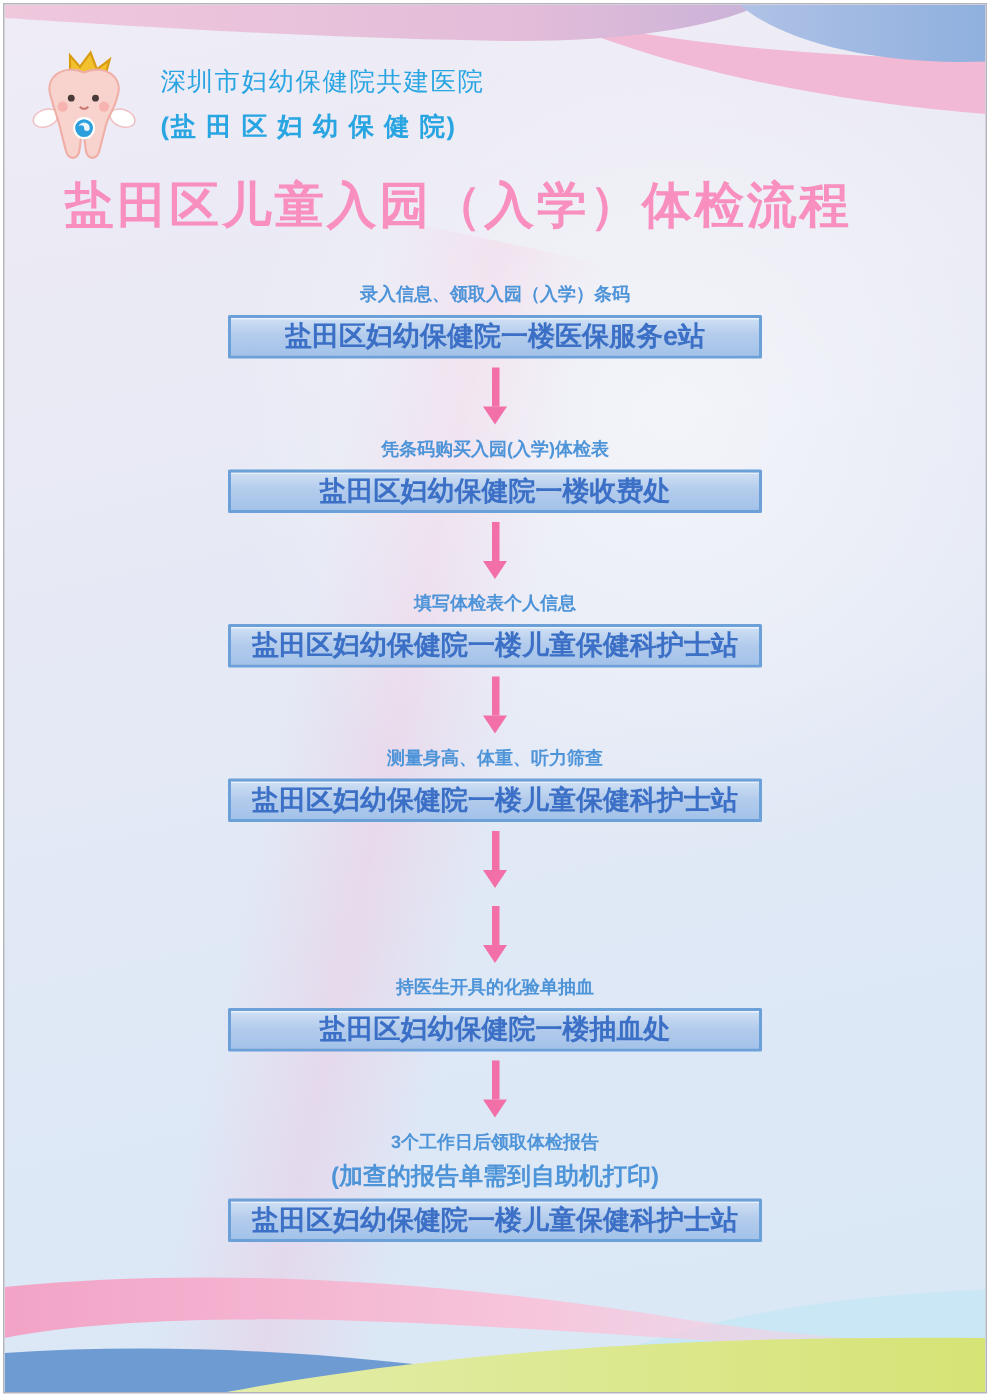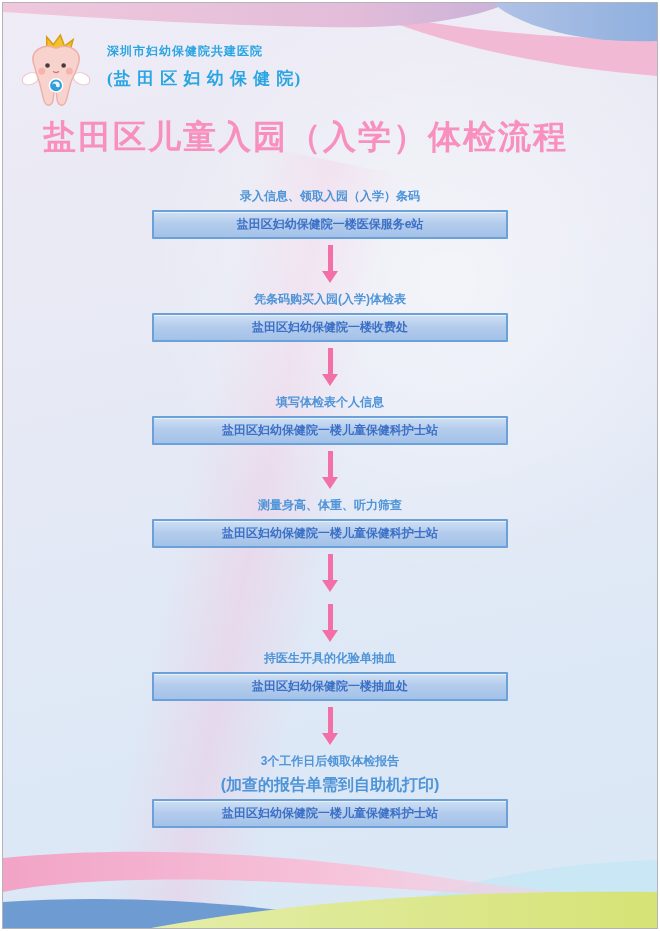--- a/index.html
+++ b/index.html
@@ -20,43 +20,43 @@
     background:radial-gradient(circle at 68% 30%,rgba(255,255,255,0.5) 0%,rgba(255,255,255,0) 38%);
   }
   .top-deco,.bottom-deco{position:absolute;left:0;width:654px;pointer-events:none;}
   .top-deco{top:0;height:95px;}
   .bottom-deco{bottom:0;height:78px;}
   .top-deco svg,.bottom-deco svg{display:block;width:100%;height:100%;}
 
   .header{position:absolute;top:30px;left:16px;display:flex;align-items:flex-start;gap:12px;}
   .mascot{width:76px;height:82px;flex:0 0 auto;}
   .h-text{padding-top:10px;}
-  .h-line1{font-size:12px;font-weight:bold;color:#29a5e2;letter-spacing:1px;}
-  .h-line2{font-size:17px;font-weight:bold;color:#29a5e2;margin-top:7px;letter-spacing:1px;font-family:Liberation Serif, serif;}
+  .h-line1{font-size:17px;font-weight:normal;color:#29a5e2;letter-spacing:1px;}
+  .h-line2{font-size:17px;font-weight:bold;color:#29a5e2;margin-top:7px;letter-spacing:1px;}
 
   .page-title{
     position:absolute;top:112px;left:0;width:654px;text-align:left;
     font-size:33px;font-weight:bold;color:#f88fbe;letter-spacing:2px;white-space:nowrap;padding-left:40px;
   }
 
   .flow{position:absolute;top:183px;left:0;width:654px;display:flex;flex-direction:column;align-items:center;}
   .step{display:flex;flex-direction:column;align-items:center;}
   .step-label{
     font-size:12px;font-weight:bold;color:#4e94d8;line-height:20px;height:20px;
     margin-bottom:4px;white-space:nowrap;
   }
   .step-note{
     font-size:16px;font-weight:bold;color:#4e94d8;line-height:20px;height:20px;
     margin-bottom:4px;white-space:nowrap;
   }
   .step-box{
     box-sizing:border-box;min-width:356px;height:29px;padding:0 12px;
     border:2px solid #6ca0d8;border-radius:1px;
     background:linear-gradient(180deg,#cfe0f4 0%,#b4ccec 45%,#a3c2e9 100%);
-    color:#3c70c6;font-size:12px;font-weight:bold;line-height:25px;text-align:center;white-space:nowrap;
+    color:#3c70c6;font-size:18px;font-weight:bold;line-height:25px;text-align:center;white-space:nowrap;
     box-shadow:inset 0 1px 0 rgba(255,255,255,0.55);
   }
   .arrow{display:flex;flex-direction:column;align-items:center;margin:6px 0;height:38px;}
   .arrow .stem{width:5px;height:26px;background:#f26fa7;}
   .arrow .head{
     width:0;height:0;border-left:8px solid transparent;border-right:8px solid transparent;
     border-top:12px solid #f26fa7;
   }
 </style>
 </head>

